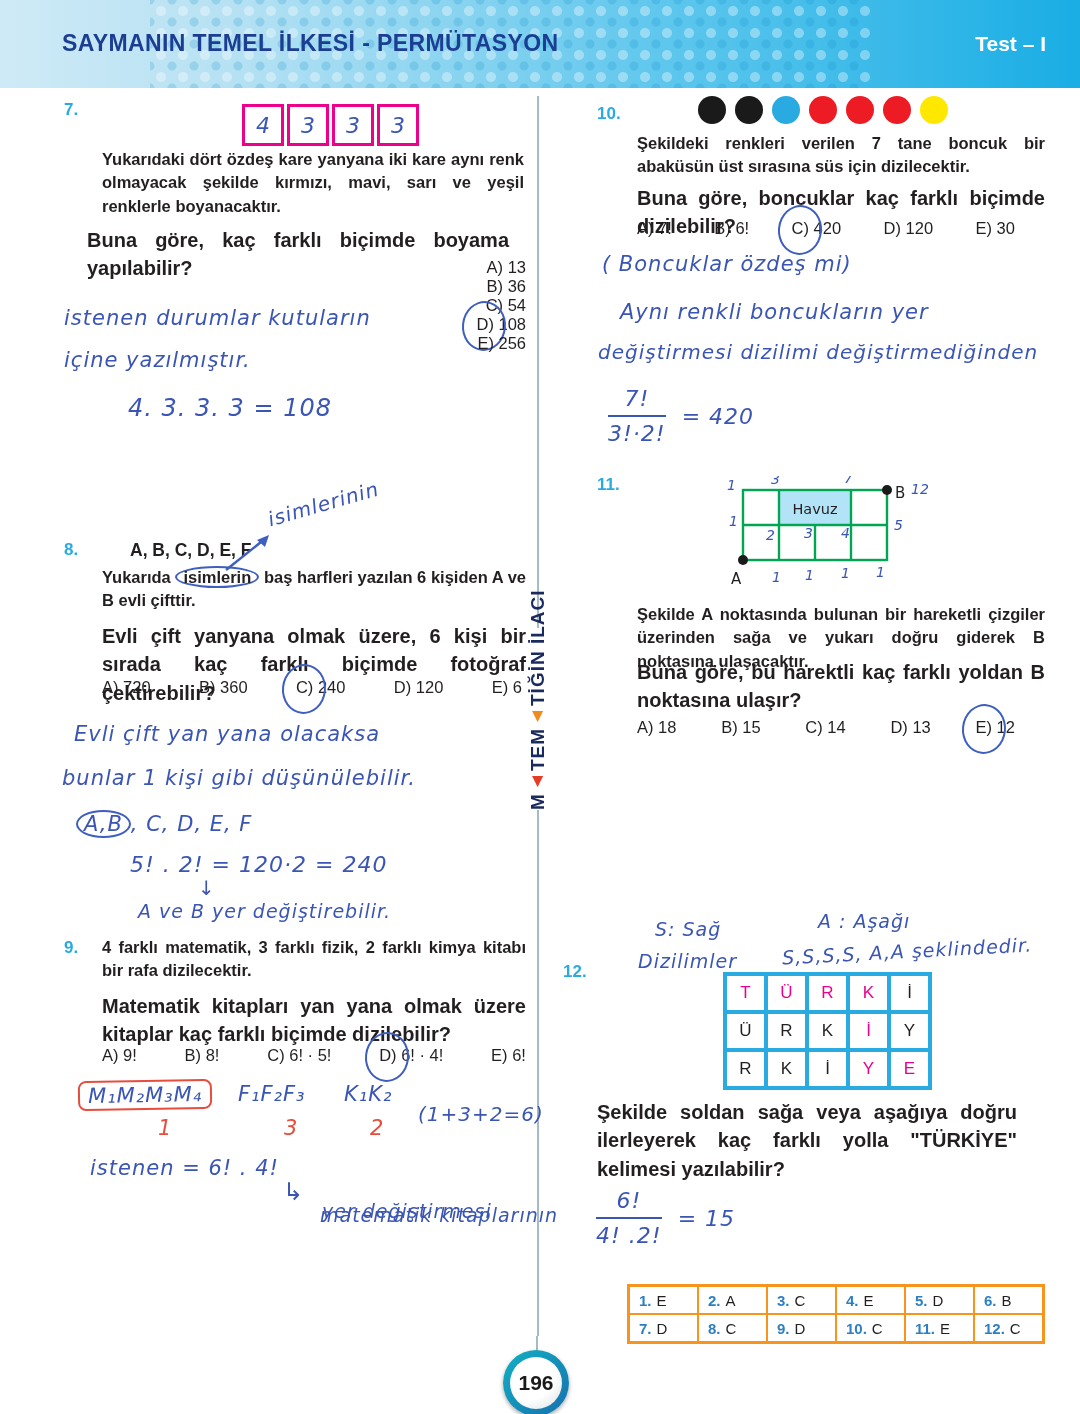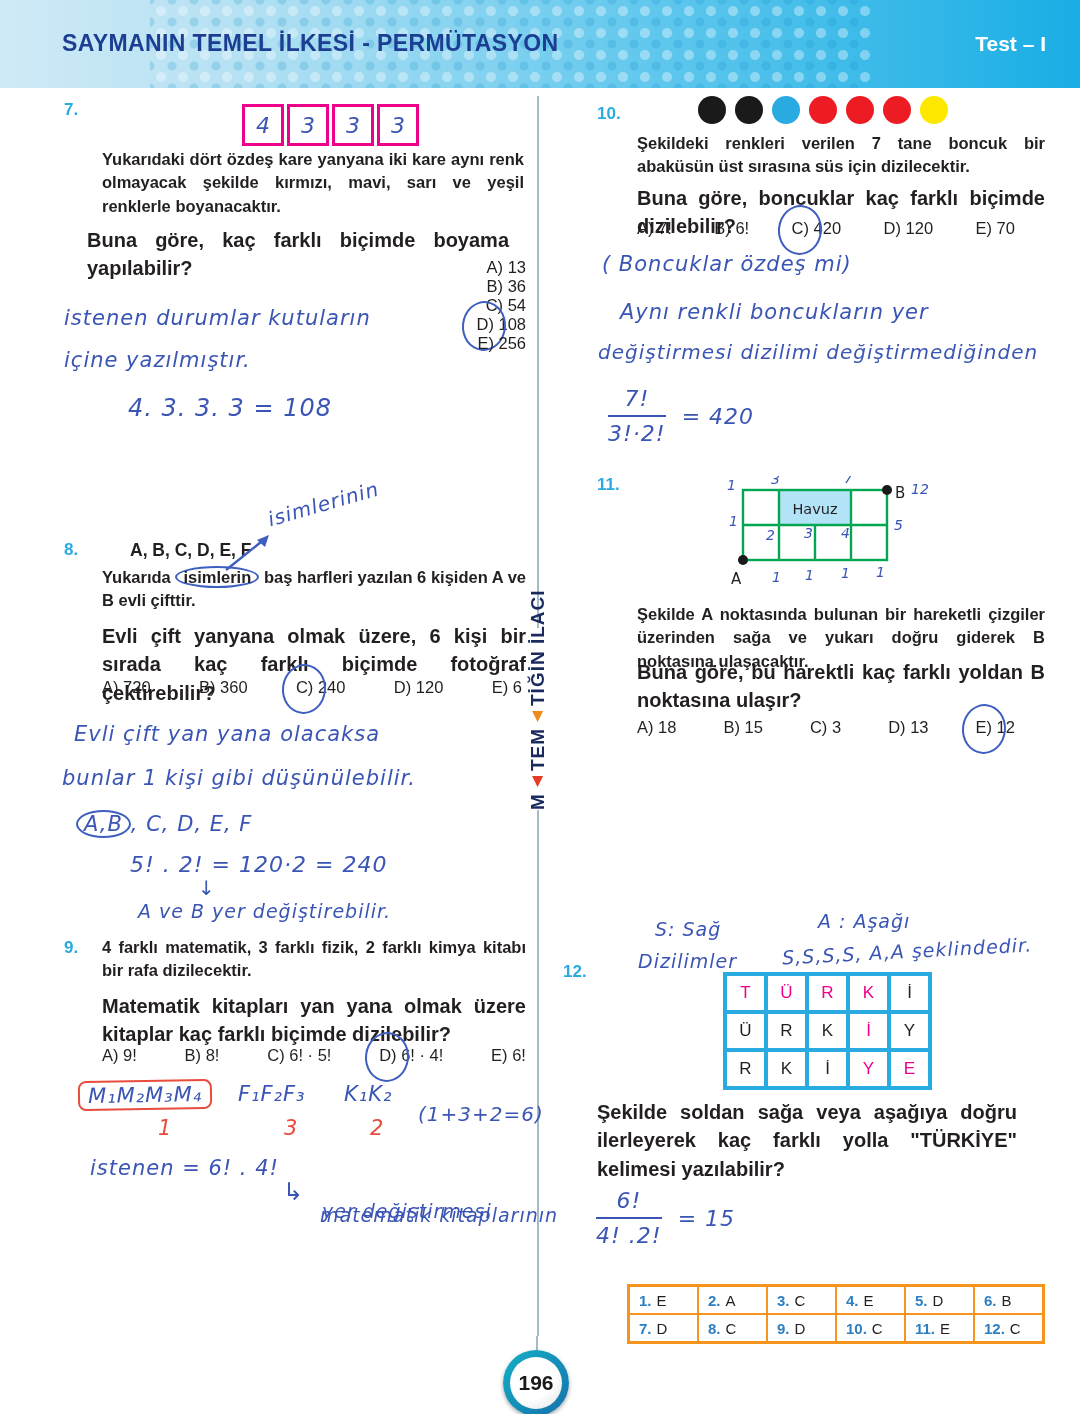--- a/index.html
+++ b/index.html
@@ -183,21 +183,21 @@
     <span class="dot dot-red"></span>
     <span class="dot dot-yellow"></span>
   </div>
   <div class="p" style="left:637px;top:132px;width:408px;">Şekildeki renkleri verilen 7 tane boncuk bir abaküsün üst sırasına süs için dizilecektir.</div>
   <div class="pbold" style="left:637px;top:184px;width:408px;">Buna göre, boncuklar kaç farklı biçimde dizilebilir?</div>
   <div class="opts" style="left:637px;top:219px;width:378px;">
     <span class="opt">A) 7!</span>
     <span class="opt">B) 6!</span>
     <span class="opt circled">C) 420</span>
     <span class="opt">D) 120</span>
-    <span class="opt">E) 70</span>
+    <span class="opt">E) 30</span>
   </div>
   <div class="hw" style="left:602px;top:252px;">( Boncuklar  özdeş  mi)</div>
   <div class="hw" style="left:620px;top:300px;">Aynı  renkli  boncukların  yer</div>
   <div class="hw" style="left:598px;top:340px;font-size:20px;">değiştirmesi  dizilimi  değiştirmediğinden</div>
   <div class="frac-wrap" style="left:608px;top:386px;">
     <span class="frac">
       <span class="fnum" style="display:block">7!</span>
       <span class="fden" style="display:block">3!·2!</span>
     </span>
     <span class="fres">=  420</span>
@@ -232,21 +232,21 @@
       <text x="100" y="104">1</text>
       <text x="136" y="102">1</text>
       <text x="171" y="101">1</text>
     </g>
   </svg>
   <div class="p" style="left:637px;top:603px;width:408px;">Şekilde A noktasında bulunan bir hareketli çizgiler üzerinden sağa ve yukarı doğru giderek B noktasına ulaşacaktır.</div>
   <div class="pbold" style="left:637px;top:658px;width:408px;">Buna göre, bu harektli kaç farklı yoldan B noktasına ulaşır?</div>
   <div class="opts" style="left:637px;top:718px;width:378px;">
     <span class="opt">A) 18</span>
     <span class="opt">B) 15</span>
-    <span class="opt">C) 3</span>
+    <span class="opt">C) 14</span>
     <span class="opt">D) 13</span>
     <span class="opt circled">E) 12</span>
   </div>
 
   <div class="hw" style="left:655px;top:918px;font-size:19px;">S: Sağ</div>
   <div class="hw" style="left:818px;top:910px;font-size:19px;">A : Aşağı</div>
   <div class="hw" style="left:638px;top:950px;font-size:19px;">Dizilimler</div>
   <div class="hw" style="left:782px;top:940px;font-size:19px;transform:rotate(-3deg);">S,S,S,S,  A,A  şeklindedir.</div>
   <div class="qnum" style="left:563px;top:962px;">12.</div>
   <div class="tgrid" style="left:723px;top:972px;">

